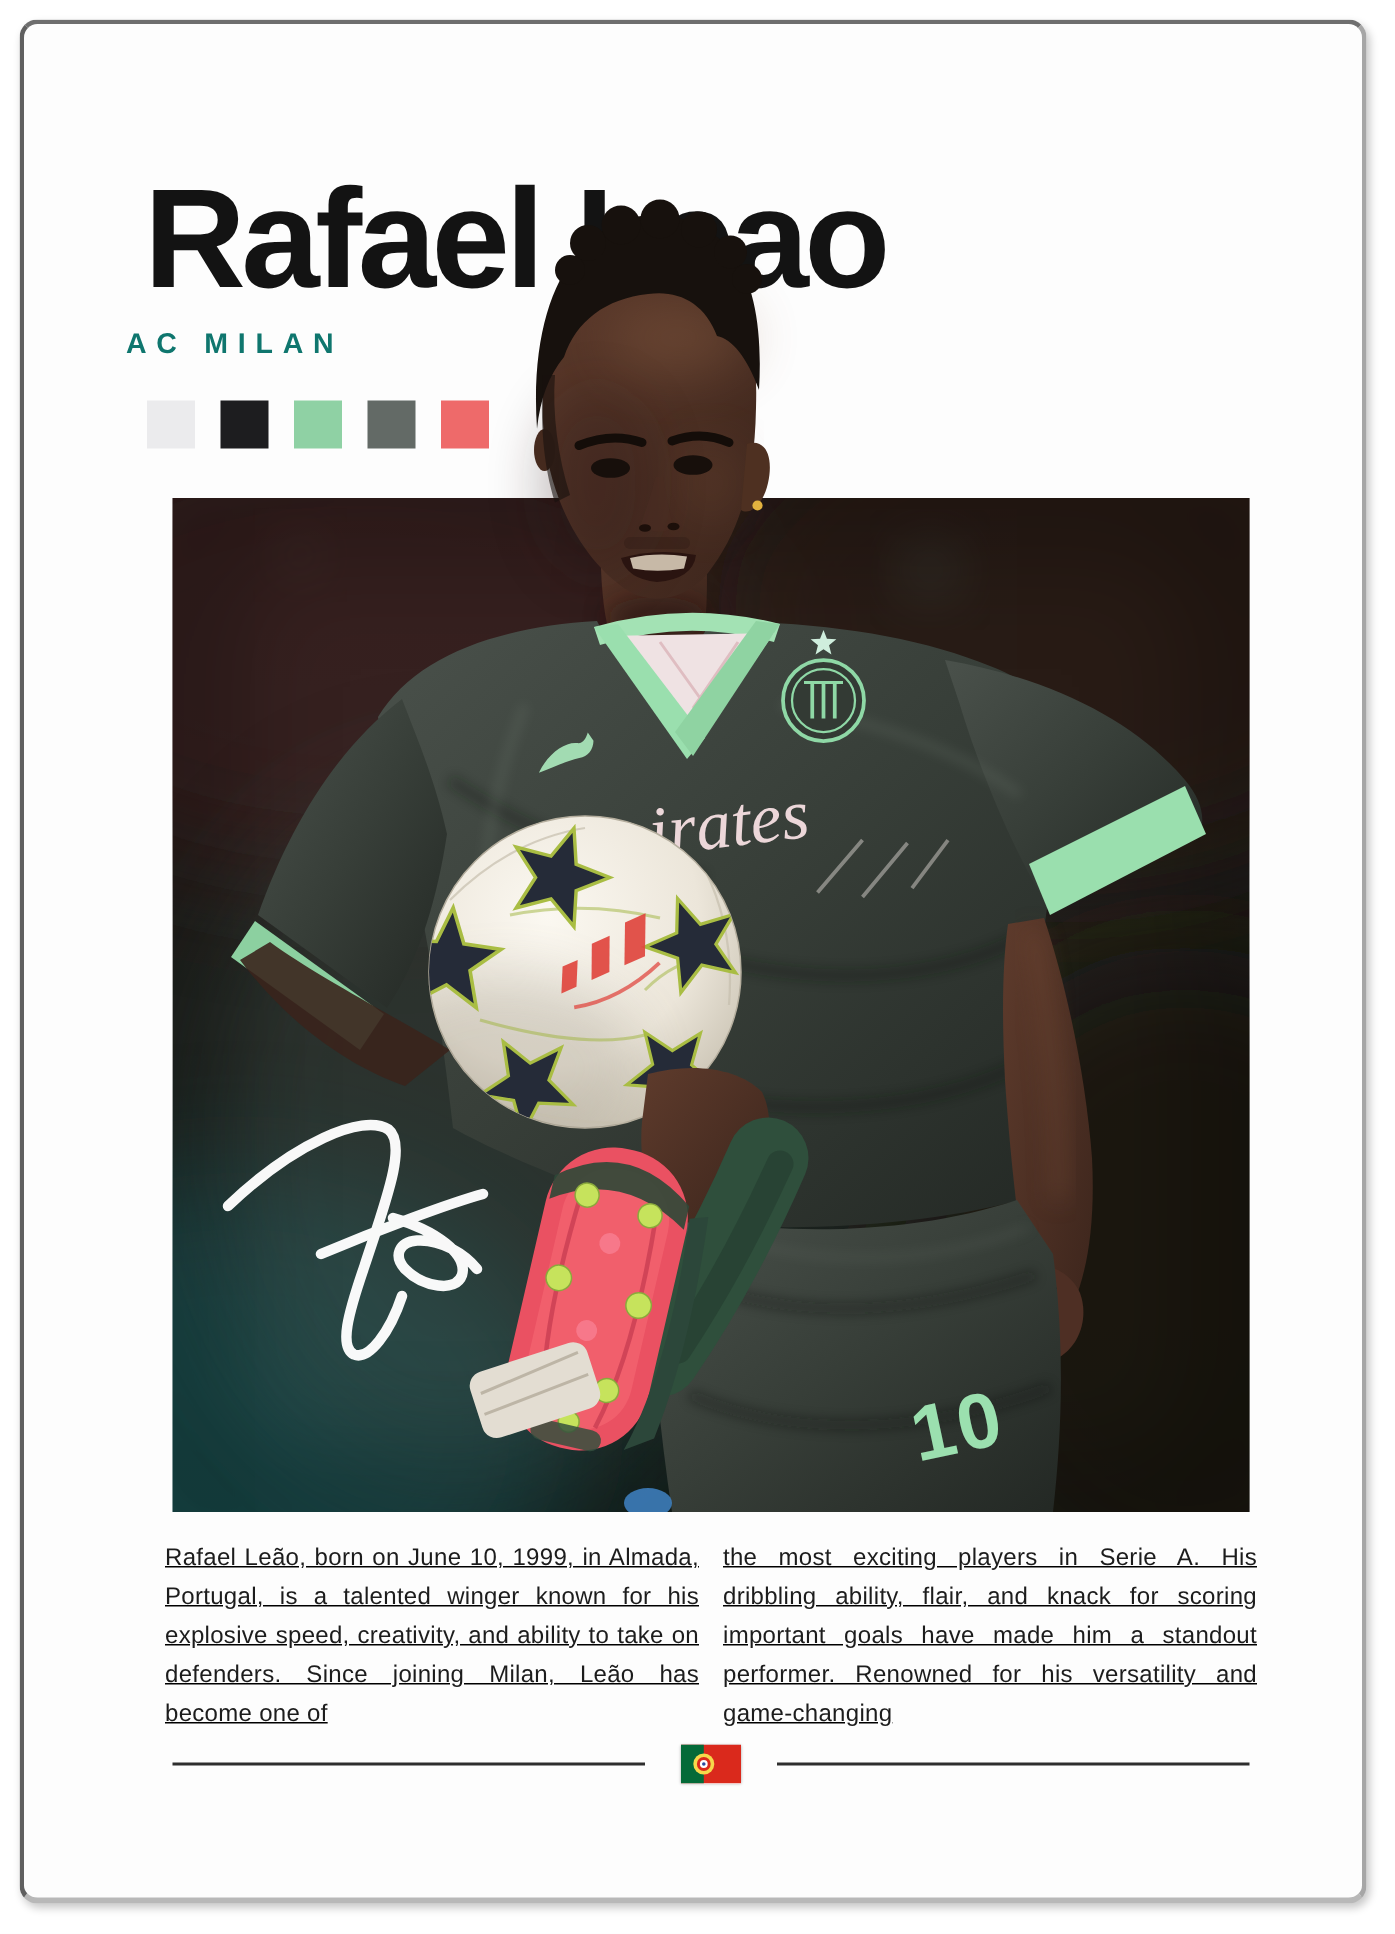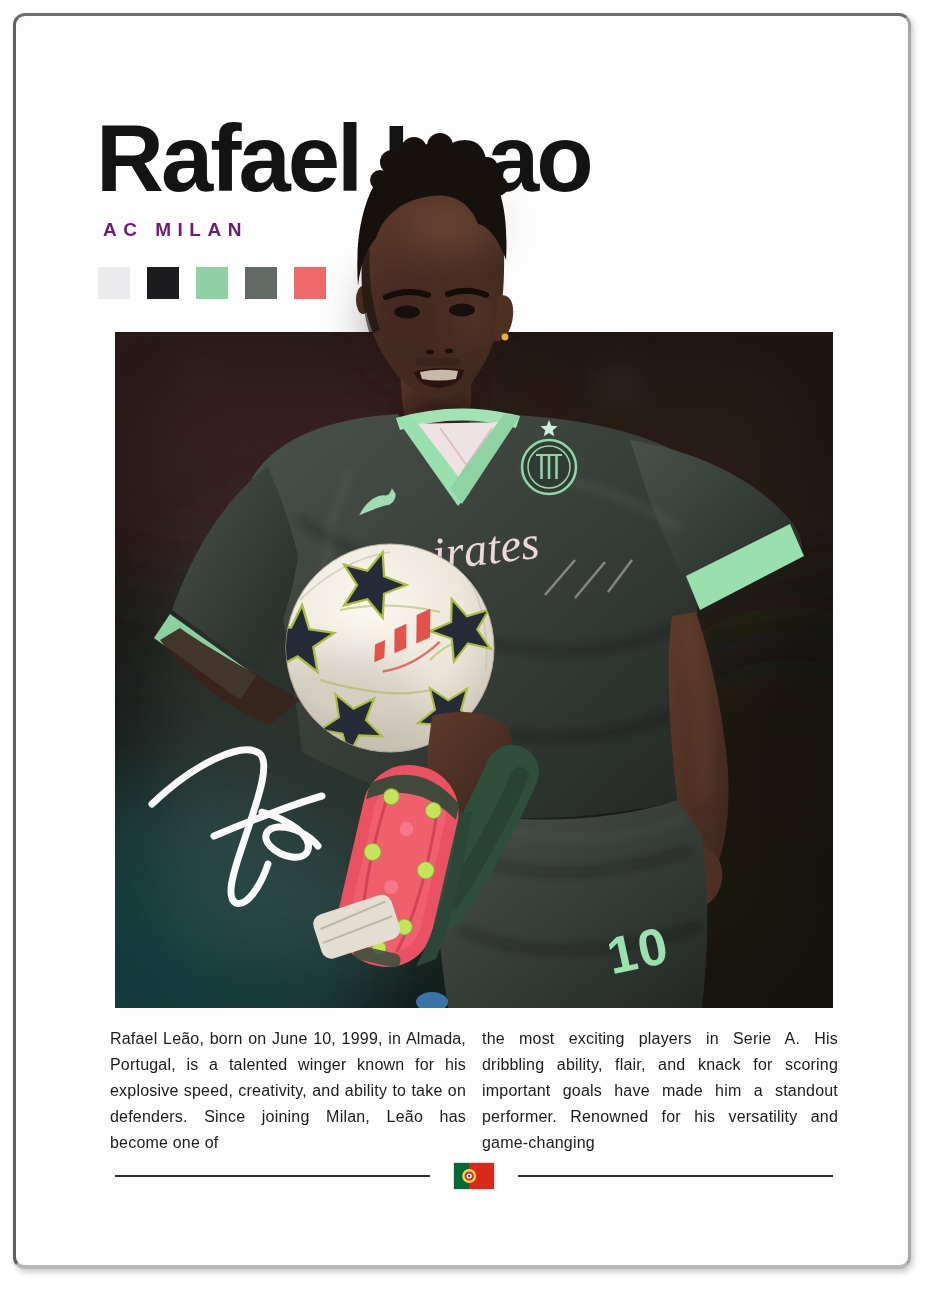--- a/index.html
+++ b/index.html
@@ -14,35 +14,35 @@
     border-right:3px solid #a6a6a6;border-bottom:4px solid #b8b8b8;
     box-shadow:2px 3px 6px rgba(0,0,0,.22);
     box-sizing:border-box;
   }
   .title{
     position:absolute;left:80px;top:96px;z-index:1;
     font-size:94px;font-weight:bold;letter-spacing:-3px;line-height:94px;
     color:#131313;white-space:nowrap;
   }
   .subtitle{
-    position:absolute;left:87px;top:203px;z-index:1;
-    font-size:19px;font-weight:600;letter-spacing:6.5px;color:#701a75;
+    position:absolute;left:68px;top:203px;z-index:1;
+    font-size:19px;font-weight:600;letter-spacing:6.5px;color:#0f766e;
   }
   .swatches{
     position:absolute;left:82px;top:251px;z-index:1;
     display:flex;gap:17px;
   }
   .swatch{width:32px;height:32px;display:inline-block;}
   .photo-svg{
     position:absolute;left:0;top:0;width:930px;height:1289px;z-index:3;
     pointer-events:none;
   }
   .bio{
     position:absolute;left:94px;top:1010px;width:728px;z-index:1;
-    display:flex;gap:16px;
+    display:flex;gap:16px;text-decoration:underline;
   }
   .bio-col{
     flex:1;font-size:16px;line-height:26px;letter-spacing:.2px;
     color:#1c1c1c;text-align:justify;
   }
   .footer{
     position:absolute;left:99px;top:1146px;width:718px;height:40px;z-index:1;
   }
   .footer .rule{
     position:absolute;left:0;right:0;top:13px;height:2px;background:#2e2e2e;

